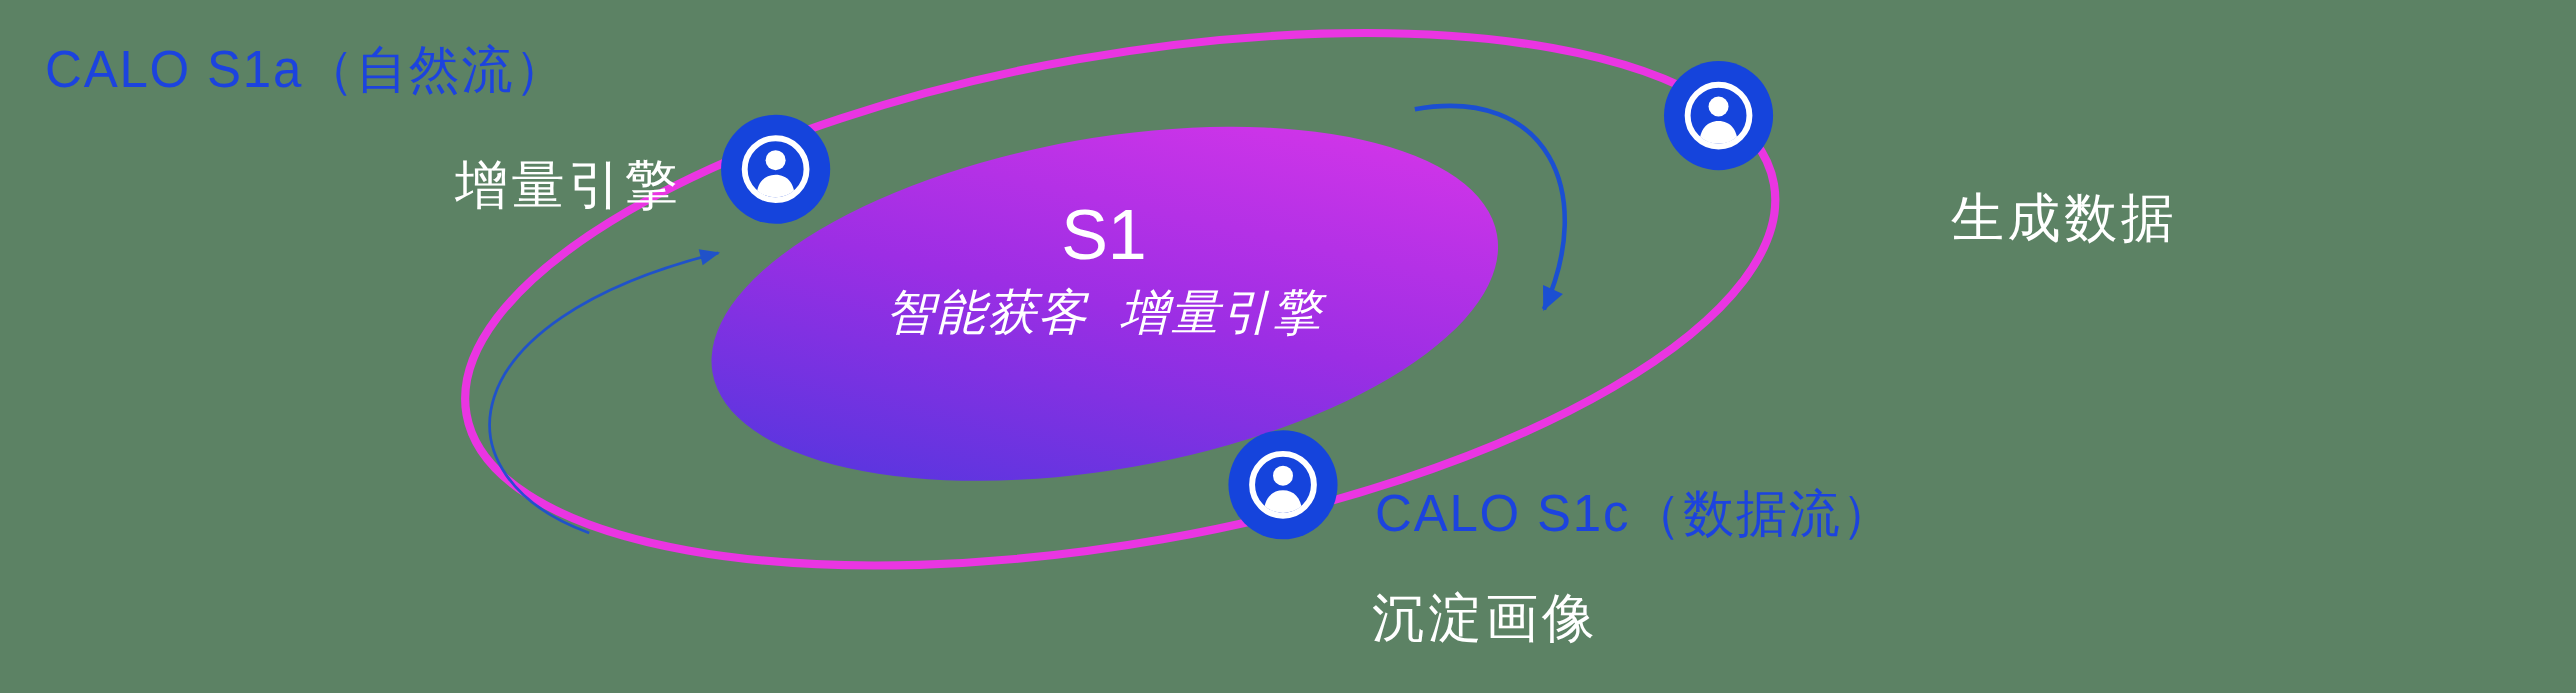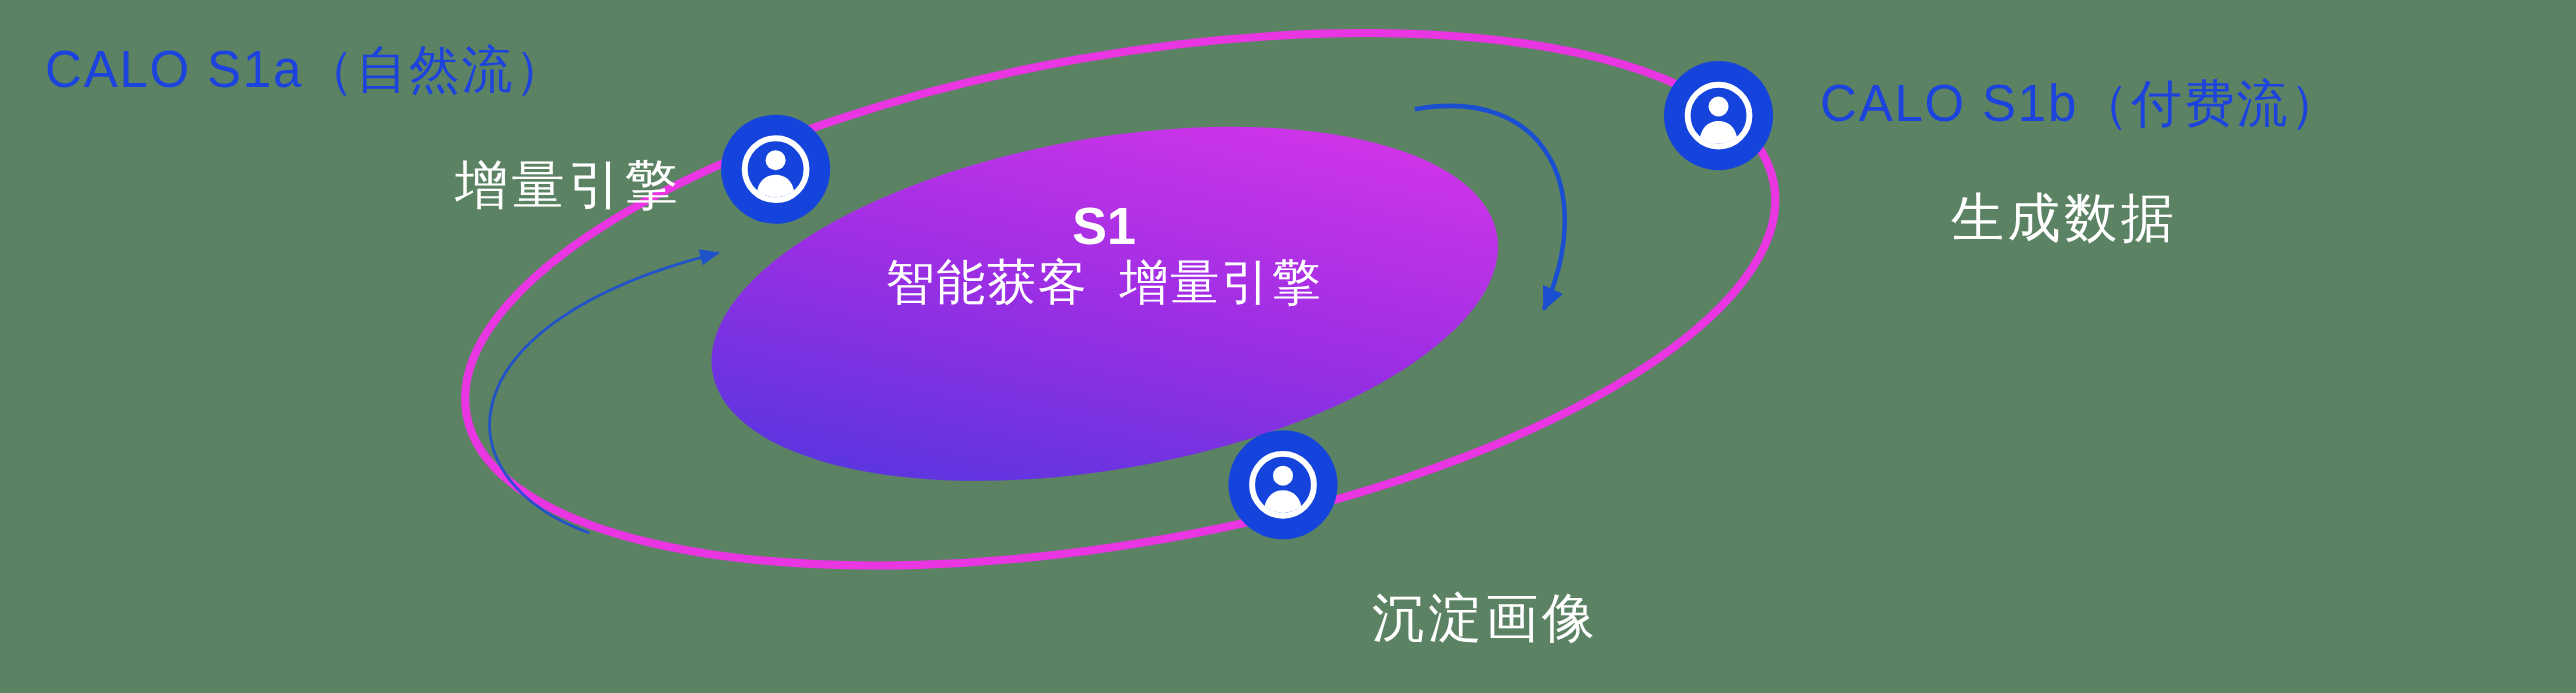--- a/index.html
+++ b/index.html
@@ -40,31 +40,32 @@
   }
   .core-text {
     position: absolute;
     left: 1104px;
     top: 200px;
     transform: translateX(-50%);
     text-align: center;
     color: var(--text-white, #ffffff);
   }
   .core-title {
-    font-size: 52px;
-    font-weight: 700;
+    font-size: 70px;
+    font-weight: 400;
     line-height: 1;
   }
   .core-subtitle {
-    margin-top: 4px;
+    margin-top: 16px;
     font-size: 49px;
     font-weight: 500;
     letter-spacing: 1.8px;
     white-space: pre;
     line-height: 1.1;
+    font-style: italic;
   }
 </style>
 </head>
 <body>
 
 <div class="stage">
 
   <svg class="scene" width="2576" height="694" viewBox="0 0 2833 763">
     <defs>
       <linearGradient id="coreGrad" x1="0" y1="1" x2="1" y2="0">
@@ -104,19 +105,19 @@
   </svg>
 
   <div class="core-text">
     <div class="core-title">S1</div>
     <div class="core-subtitle">智能获客  增量引擎</div>
   </div>
 
   <div class="node-label" style="left:45px; top:42px;">CALO S1a（自然流）</div>
   <div class="node-sublabel" style="left:455px; top:156px;">增量引擎</div>
 
-  <div class="node-label" style="left:1820px; top:76px;">CALO S1b（付费流）</div>
   <div class="node-sublabel" style="left:1951px; top:189px;">生成数据</div>
 
+  <div class="node-label" style="left:1375px; top:486px;">CALO S1c（数据流）</div>
   <div class="node-sublabel" style="left:1372px; top:589px;">沉淀画像</div>
 
 </div>
 
 
 </body></html>

